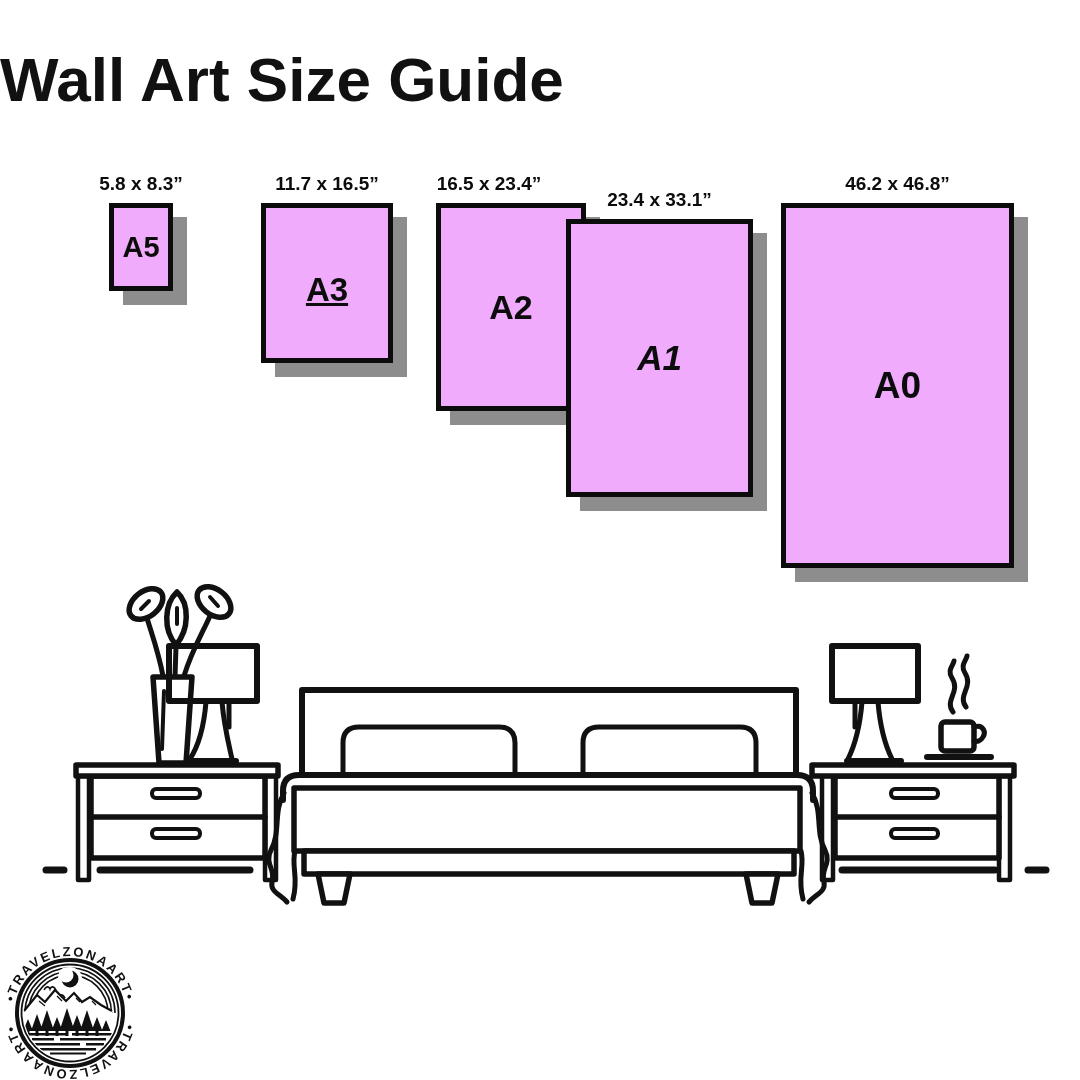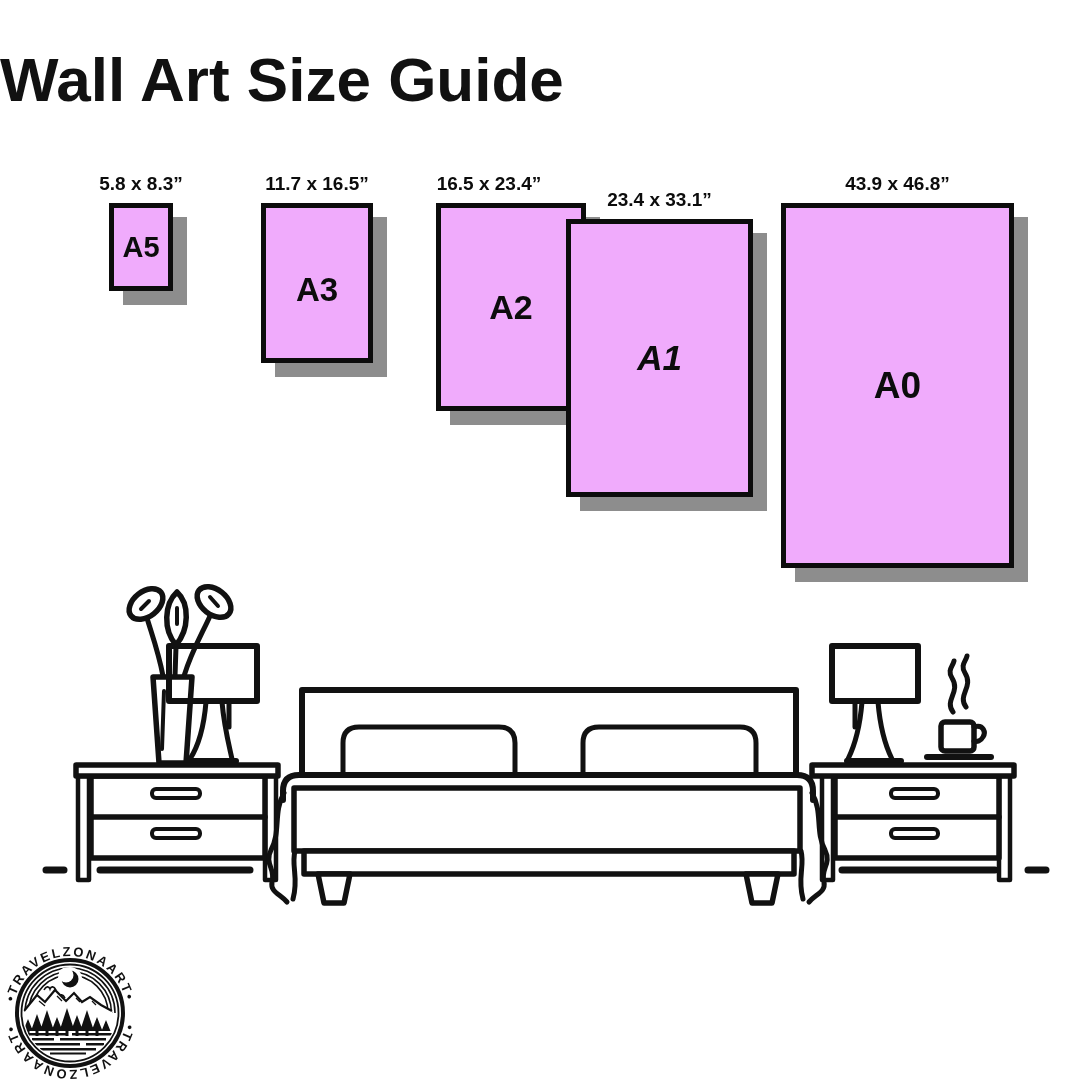--- a/index.html
+++ b/index.html
@@ -18,21 +18,21 @@
     border:5px solid #0c0c0c;box-shadow:14px 14px 0 0 #8d8d8d;
     display:flex;align-items:center;justify-content:center;
   }
   .letter{font-weight:bold;color:#0c0c0c;}
   .dim{
     position:absolute;bottom:calc(100% + 8px);left:50%;transform:translateX(-50%);
     font-size:19px;font-weight:bold;white-space:nowrap;color:#0c0c0c;
   }
   .s-a5{left:65px;top:203px;width:64px;height:88px;margin-left:44px;}  .s-a5 .letter{font-size:29px;}
   .s-a4{left:154px;top:203px;width:92px;height:111px;} .s-a4 .letter{font-size:31px;}
-  .s-a3{left:261px;top:203px;width:112px;height:160px;} .s-a3 .letter{font-size:33px;margin-top:14px;}
+  .s-a3{left:261px;top:203px;width:132px;height:160px;text-decoration:underline;} .s-a3 .letter{font-size:33px;margin-top:14px;}
   .s-a2{left:392px;top:203px;width:150px;height:208px;padding-left:44px;} .s-a2 .letter{font-size:34px;}
   .s-a1{left:566px;top:203px;width:187px;height:278px;margin-top:16px;} .s-a1 .letter{font-size:35px;font-style:italic;}
   .s-a0{left:781px;top:203px;width:233px;height:365px;} .s-a0 .letter{font-size:37px;}
   
   .scene-svg{position:absolute;left:0;top:0;width:1080px;height:1080px;}
   .scene-svg *{vector-effect:none;}
   
   .logo-svg{position:absolute;left:0px;top:941px;width:140px;height:146px;}
   .logo-arc-text{font-family:"Liberation Sans",sans-serif;font-weight:bold;font-size:13px;letter-spacing:2.2px;fill:#111;}
   
@@ -66,21 +66,21 @@
       <span class="letter">A2</span>
     </div>
   </div>
   <div class="size s-a1">
     <div class="dim">23.4 x 33.1”</div>
     <div class="paper">
       <span class="letter">A1</span>
     </div>
   </div>
   <div class="size s-a0">
-    <div class="dim">43.9 x 46.8”</div>
+    <div class="dim">46.2 x 46.8”</div>
     <div class="paper">
       <span class="letter">A0</span>
     </div>
   </div>
 
   <svg class="scene-svg" viewBox="0 0 1080 1080" fill="none" stroke="#111" stroke-width="5.5" stroke-linecap="round" stroke-linejoin="round">
 
     <path stroke-width="7" d="M 46 870 L 64 870 M 100 870 L 250 870 M 842 870 L 995 870 M 1028 870 L 1046 870"></path>
 
     <g>

